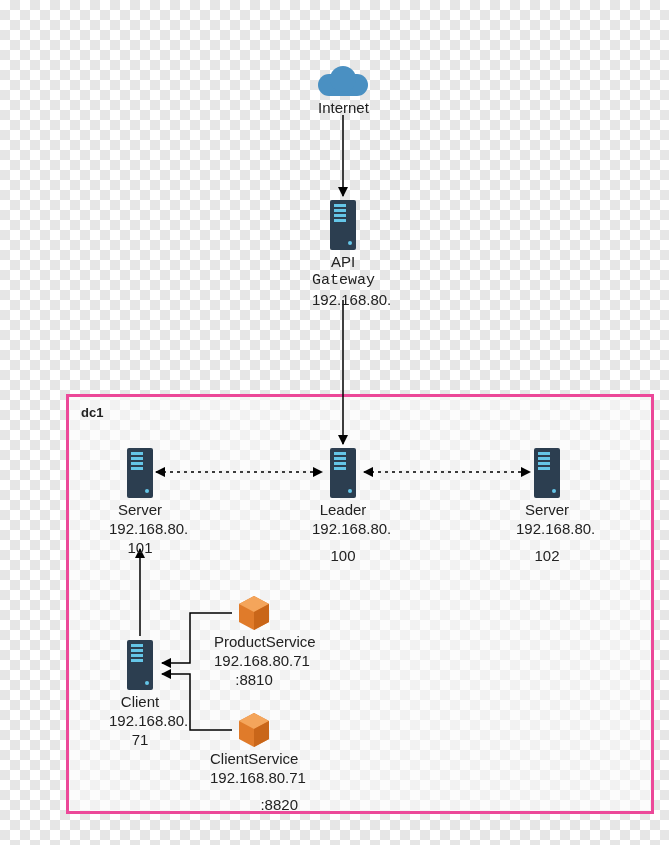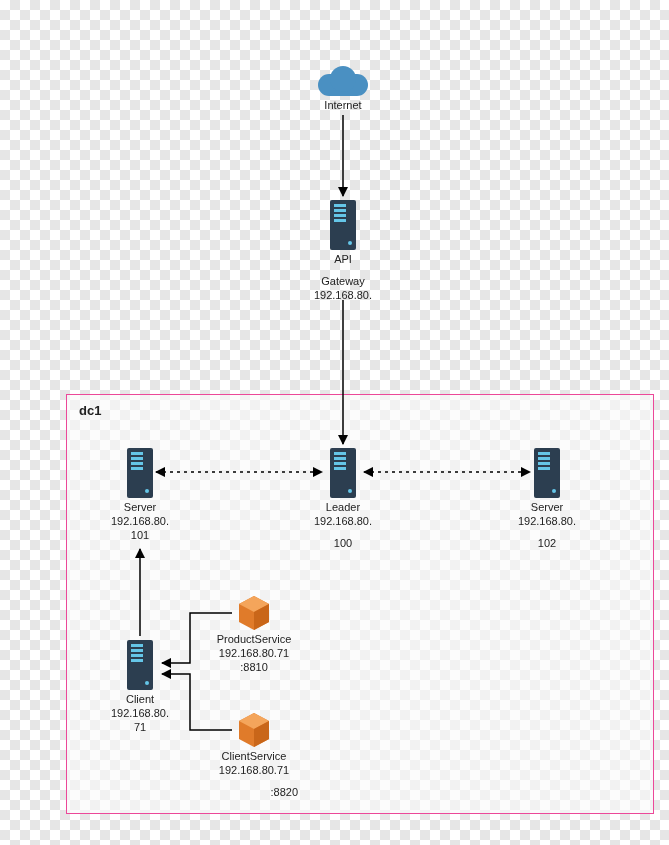--- a/index.html
+++ b/index.html
@@ -30,21 +30,21 @@
     inset: 0;
     z-index: 1;
   }
   .node {
     position: absolute;
     text-align: center;
     line-height: 1.25;
   }
   .label {
     margin-top: 3px;
-    font-size: 11px;
+    font-size: 15px;
     color: #222;
     white-space: nowrap;
   }
   
   .server {
     width: 26px;
     height: 50px;
     background: #2c3e50;
     margin: 0 auto;
     position: relative;
@@ -102,21 +102,21 @@
   
   .cube {
     width: 30px;
     height: 34px;
     margin: 0 auto;
     position: relative;
   }
   .cube svg { display: block; }
   .dc-box {
     position: absolute;
-    border: 1px solid #ec4899;
+    border: 3px solid #ec4899;
     background: rgba(250,250,250,0.6);
     box-sizing: border-box;
     padding: 8px 12px;
     z-index: 1;
   }
   .dc-title {
     font-weight: bold;
     font-size: 13px;
   }
   svg.connectors {
@@ -169,21 +169,21 @@
   <div class="nodes-layer">
 
     <div class="node" style="left:318px; top:66px; width:50px;">
       <div class="cloud"></div>
       <div class="label">Internet</div>
     </div>
 
     <div class="node" style="left:312px; top:200px; width:62px;">
       <div class="server"></div>
       <div class="label">API</div>
-      <div class="label" style="margin-top:8px;">Gateway</div>
+      <div class="label" style="margin-top:0;font-family:Liberation Mono, monospace;">Gateway</div>
       <div class="label" style="margin-top:0;">192.168.80.</div>
     </div>
 
     <div class="node" style="left:312px; top:448px; width:62px;">
       <div class="server"></div>
       <div class="label">Leader</div>
       <div class="label" style="margin-top:0;">192.168.80.</div>
       <div class="label" style="margin-top:8px;">100</div>
     </div>
 

